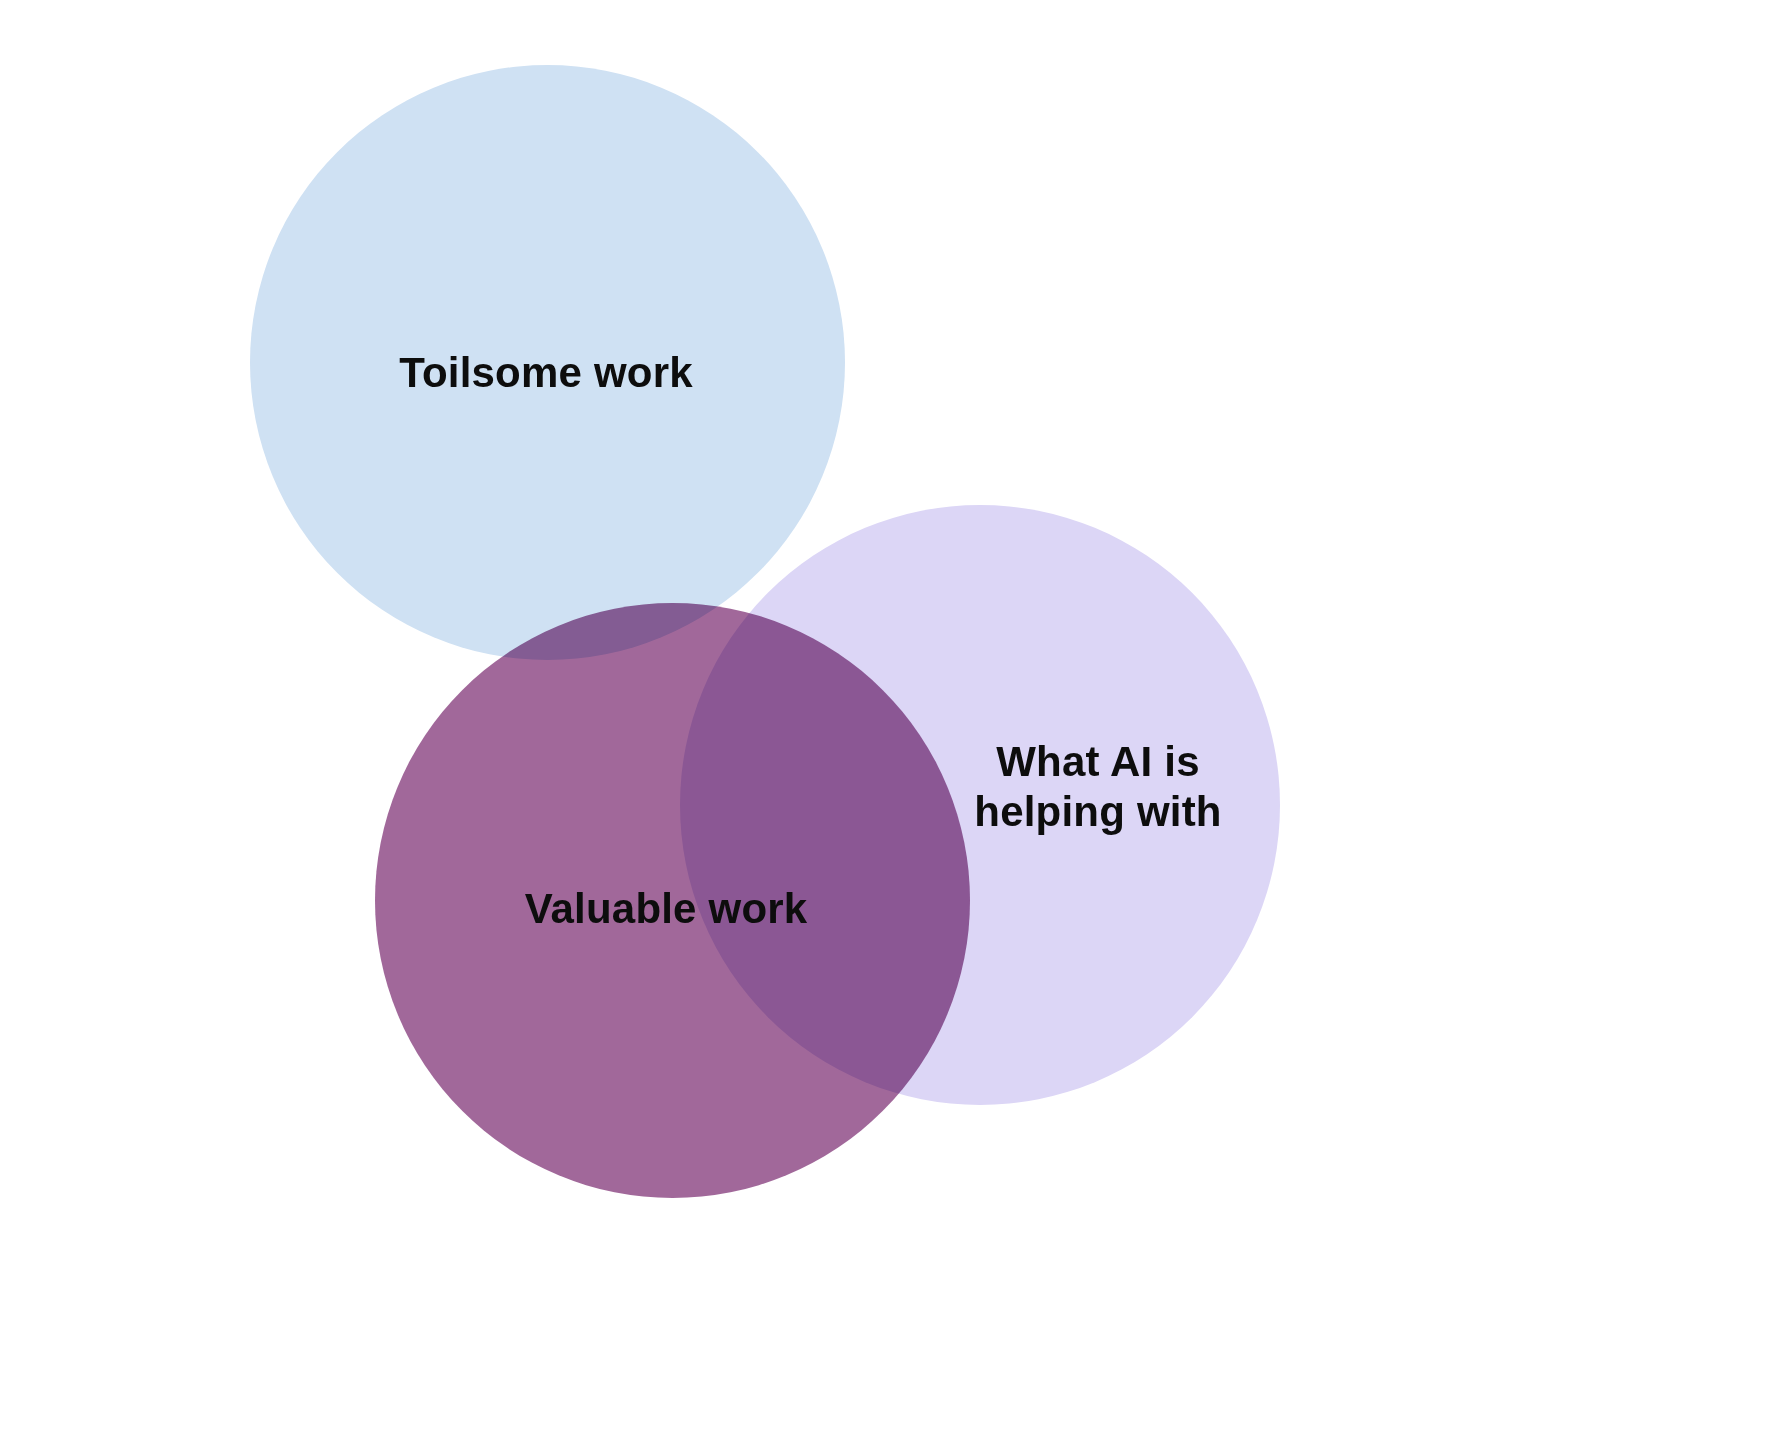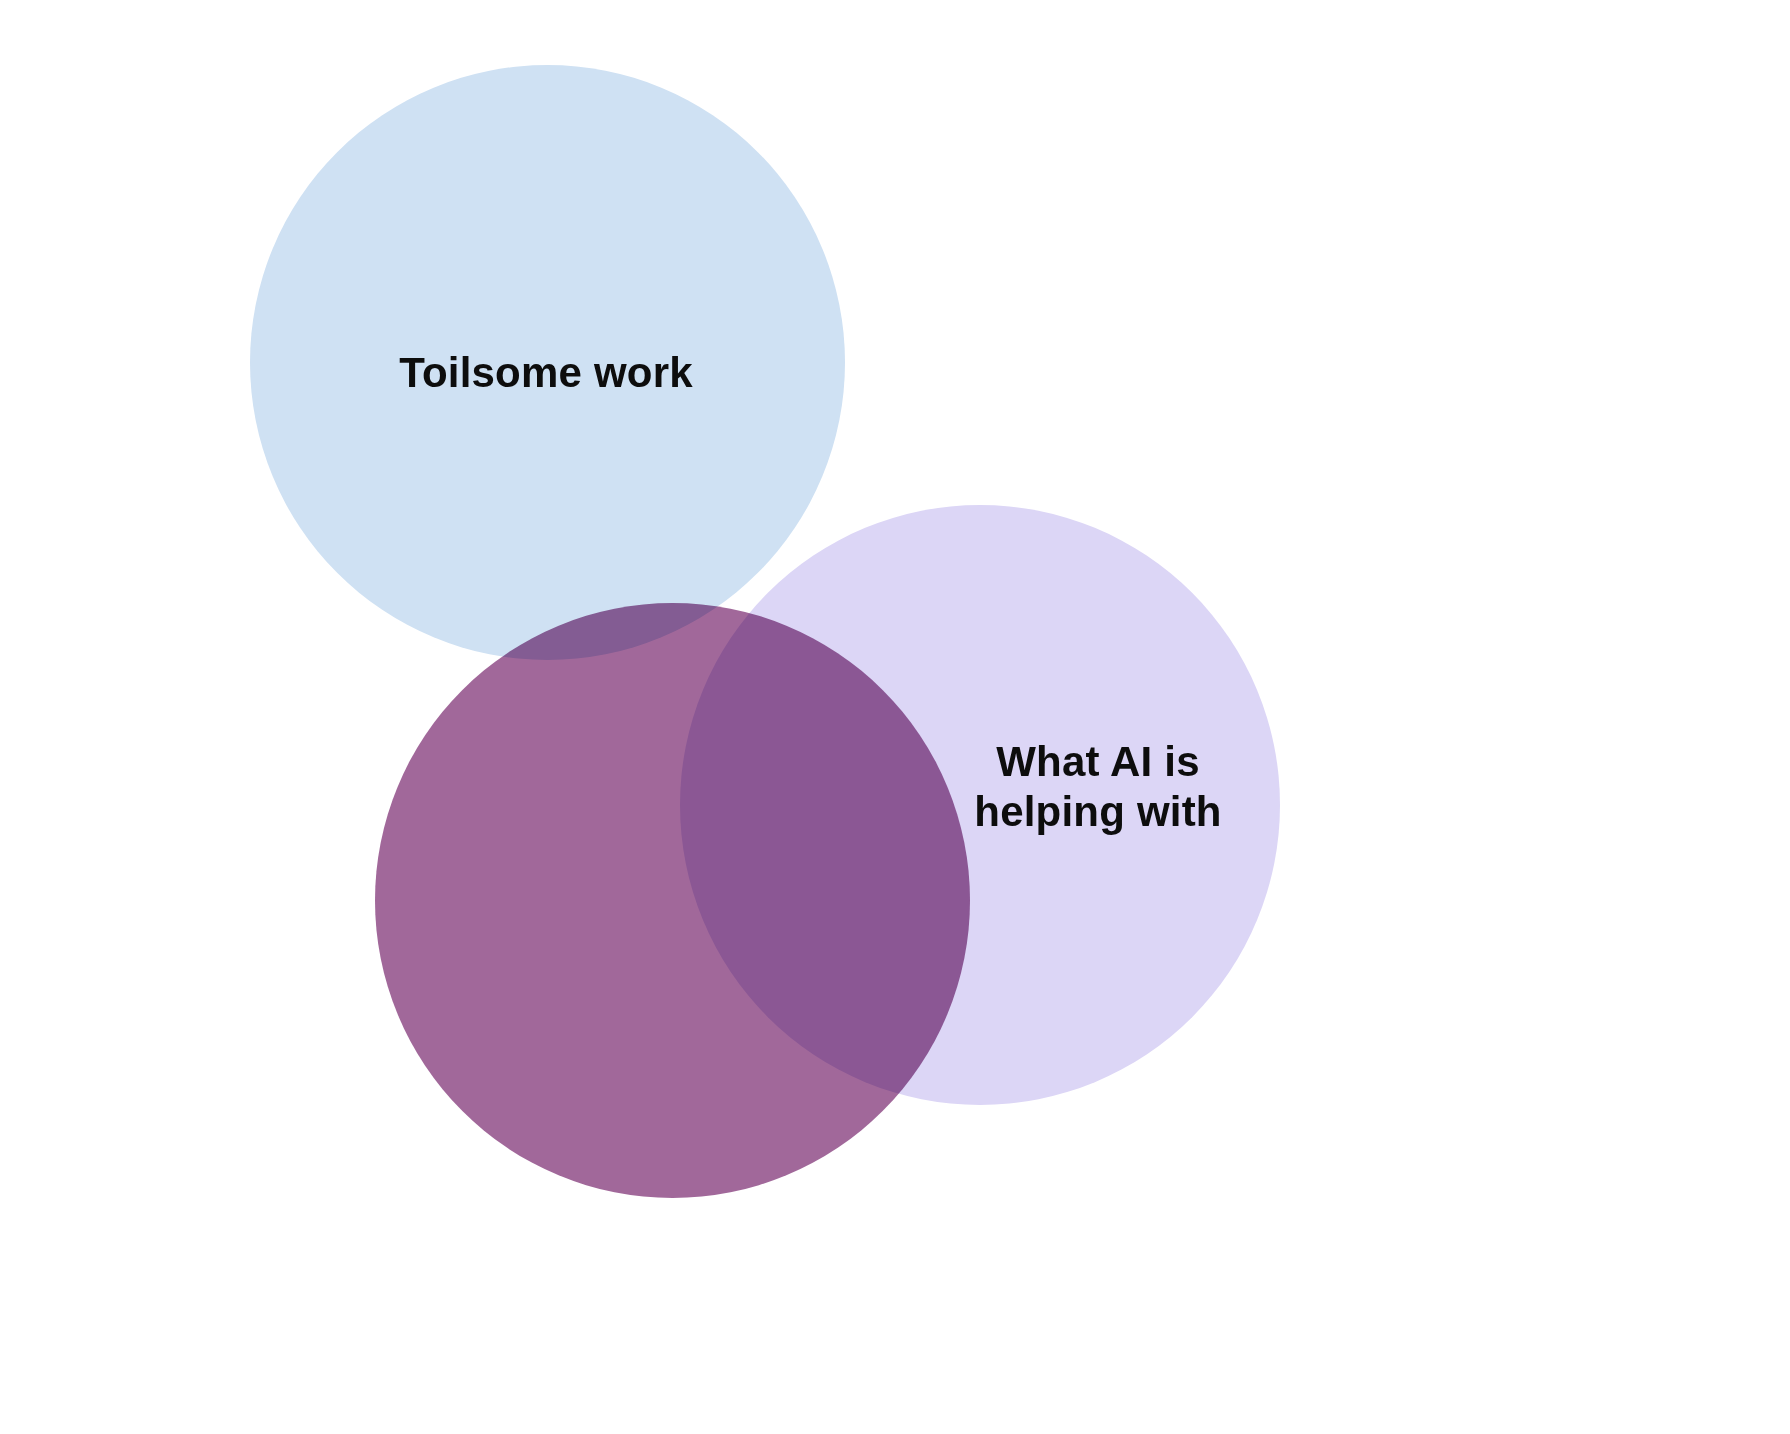--- a/index.html
+++ b/index.html
@@ -73,14 +73,15 @@
   <div class="circle circle-toilsome" style="background: rgb(207, 225, 243);"></div>
 
   <div class="circle circle-ai" style="background: rgb(220, 214, 246);"></div>
 
   <div class="circle circle-valuable" style="background: rgb(161, 104, 154);"></div>
 
   <div class="label label-toilsome">Toilsome work</div>
 
   <div class="label label-ai">What AI is helping with</div>
 
+  <div class="label label-valuable">Valuable work</div>
 
 </div>
 
 </body></html>

